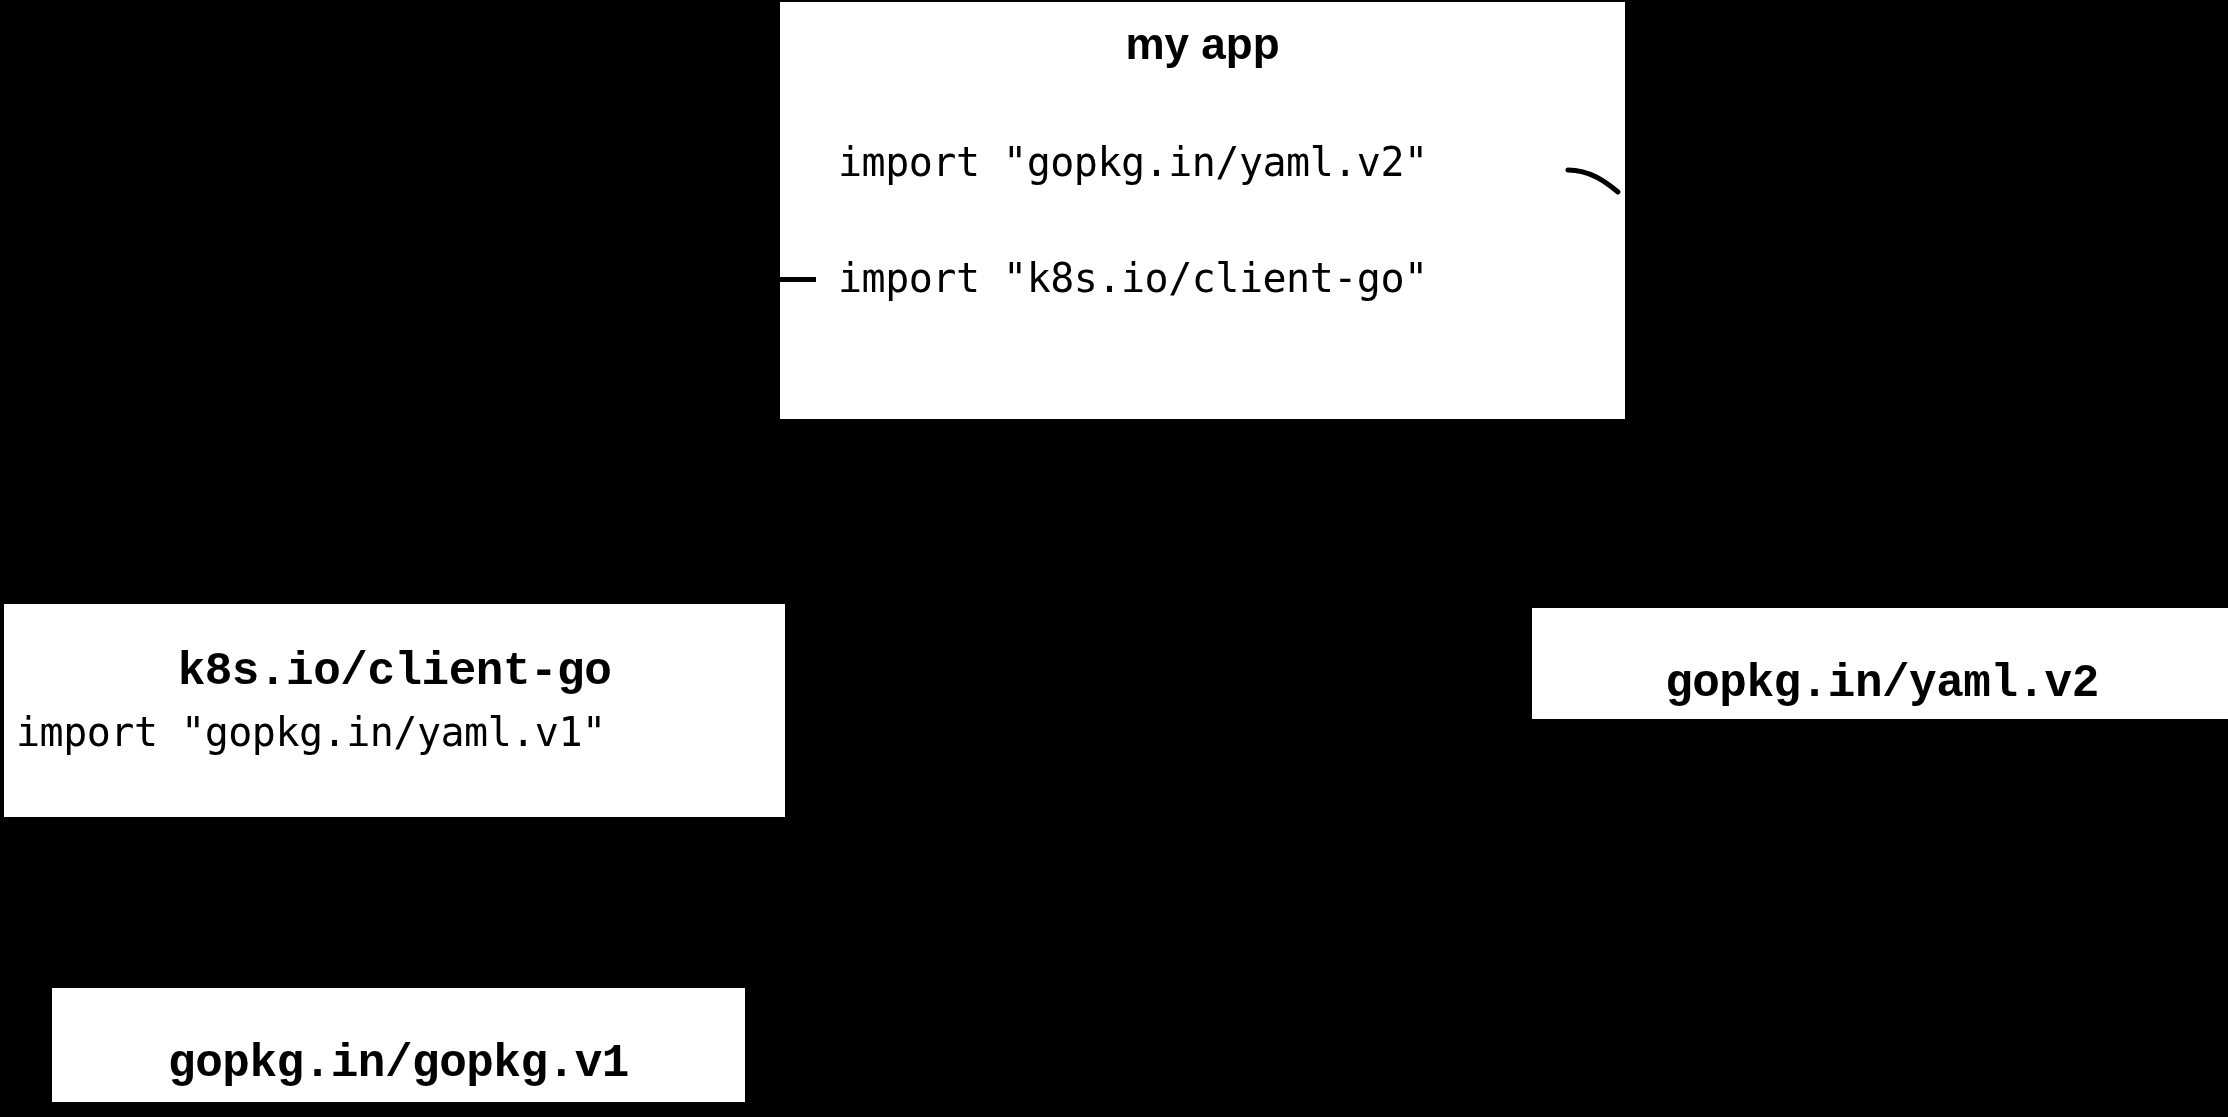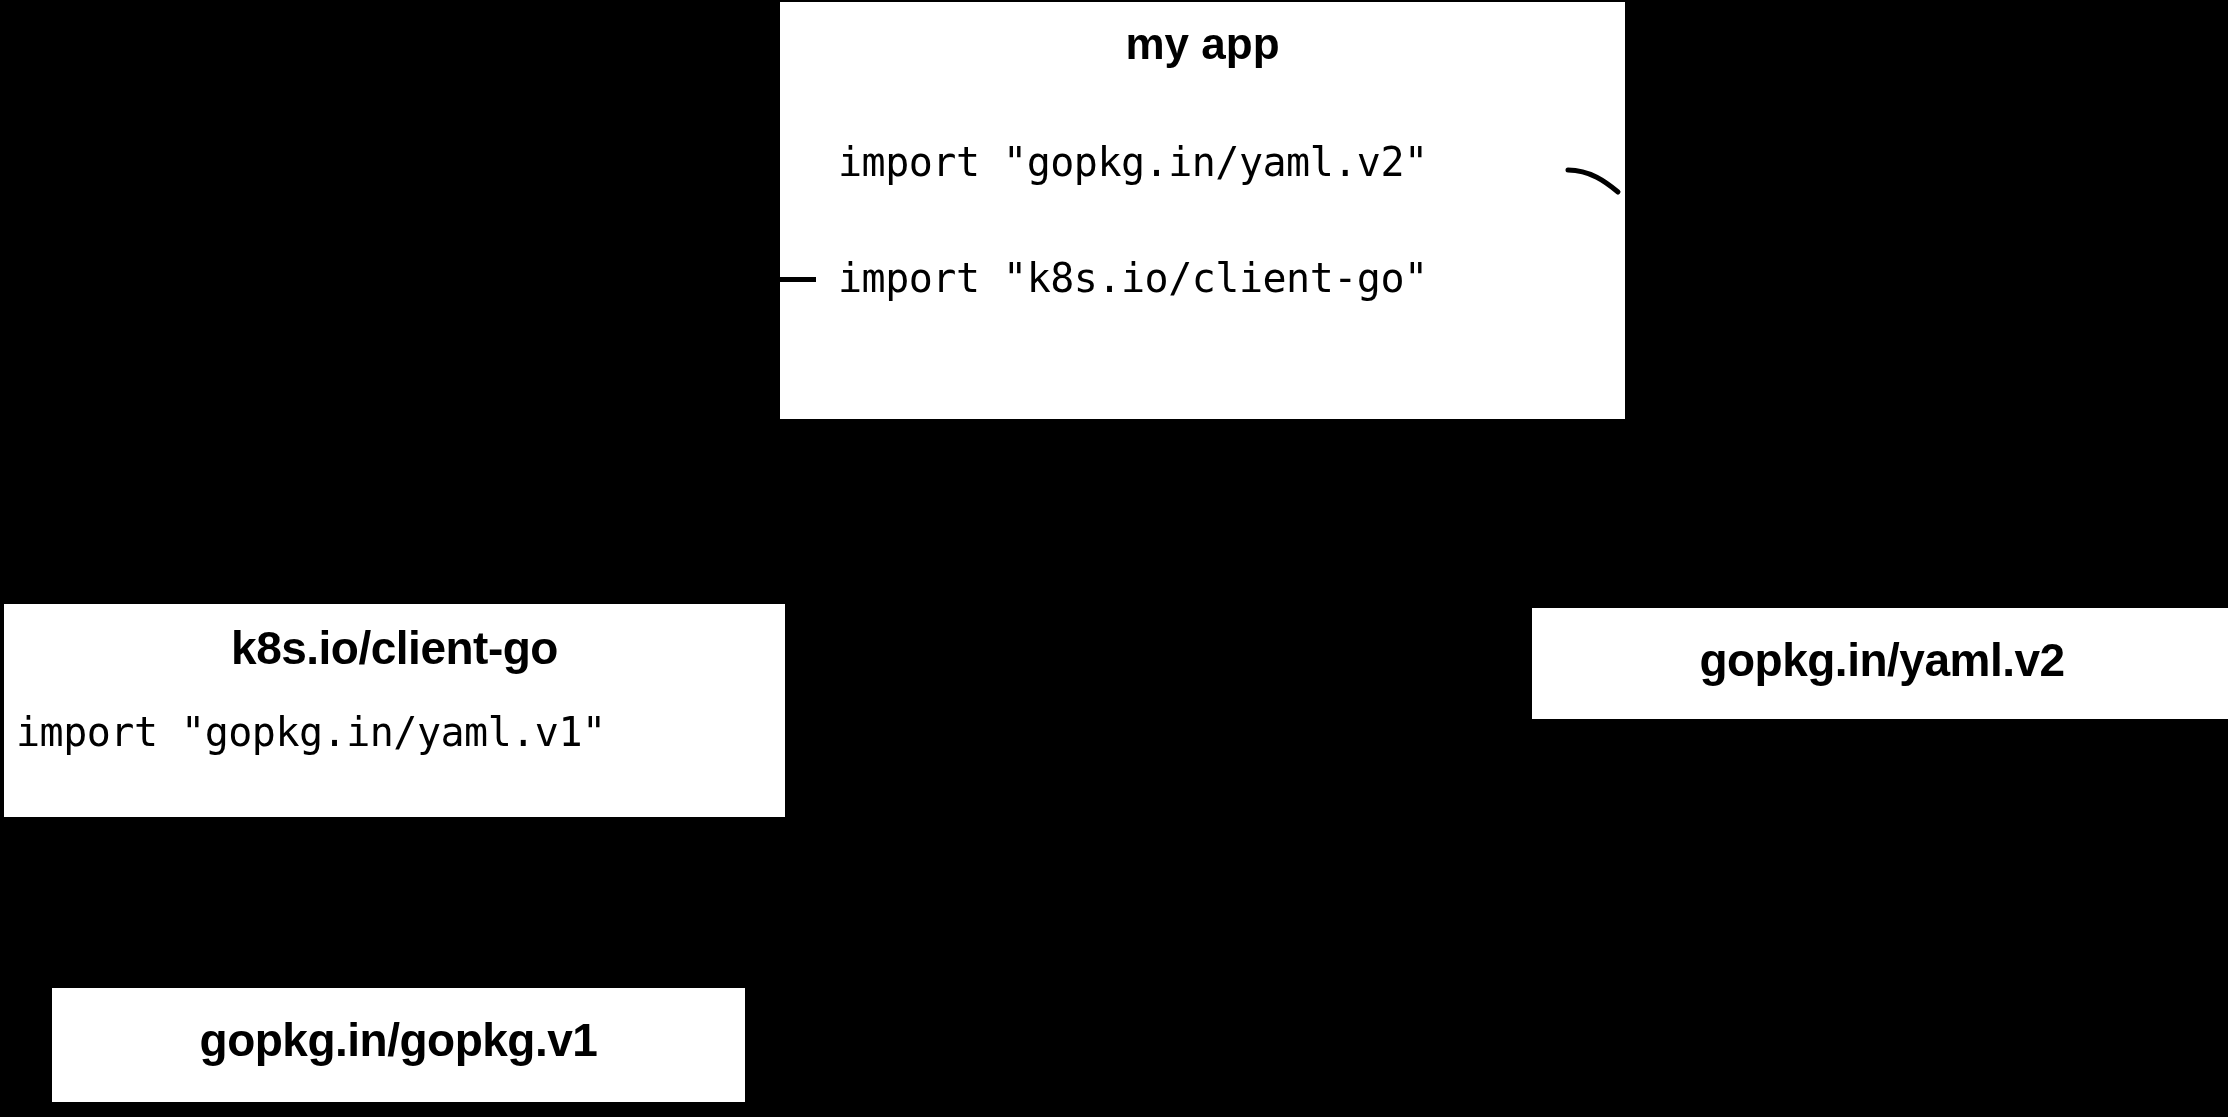--- a/index.html
+++ b/index.html
@@ -22,26 +22,27 @@
     overflow: visible;
   }
   .node-title-sans {
     font-family: "Liberation Sans", "DejaVu Sans", sans-serif;
     font-weight: bold;
     color: #000000;
     text-align: center;
     white-space: nowrap;
   }
   .node-title-mono {
-    font-family: Liberation Sans, sans-serif;
+    font-family: Liberation Mono, monospace;
     font-weight: bold;
     color: #000000;
     text-align: center;
     white-space: nowrap;
     letter-spacing: -0.5px;
+    margin-top: 24px;
   }
   .import-line {
     font-family: "DejaVu Sans Mono", "Liberation Mono", monospace;
     font-weight: normal;
     color: #000000;
     white-space: pre;
     letter-spacing: -0.5px;
   }
   
   #node-myapp {

